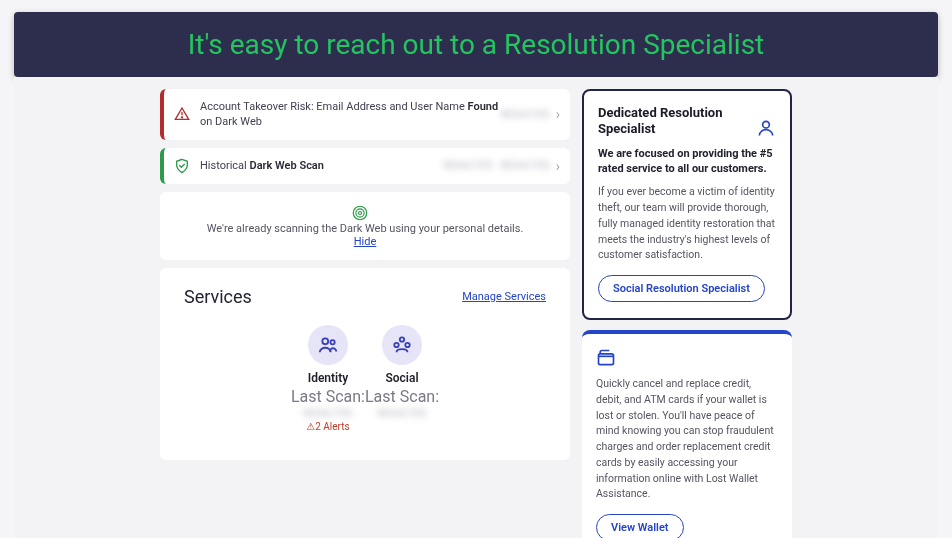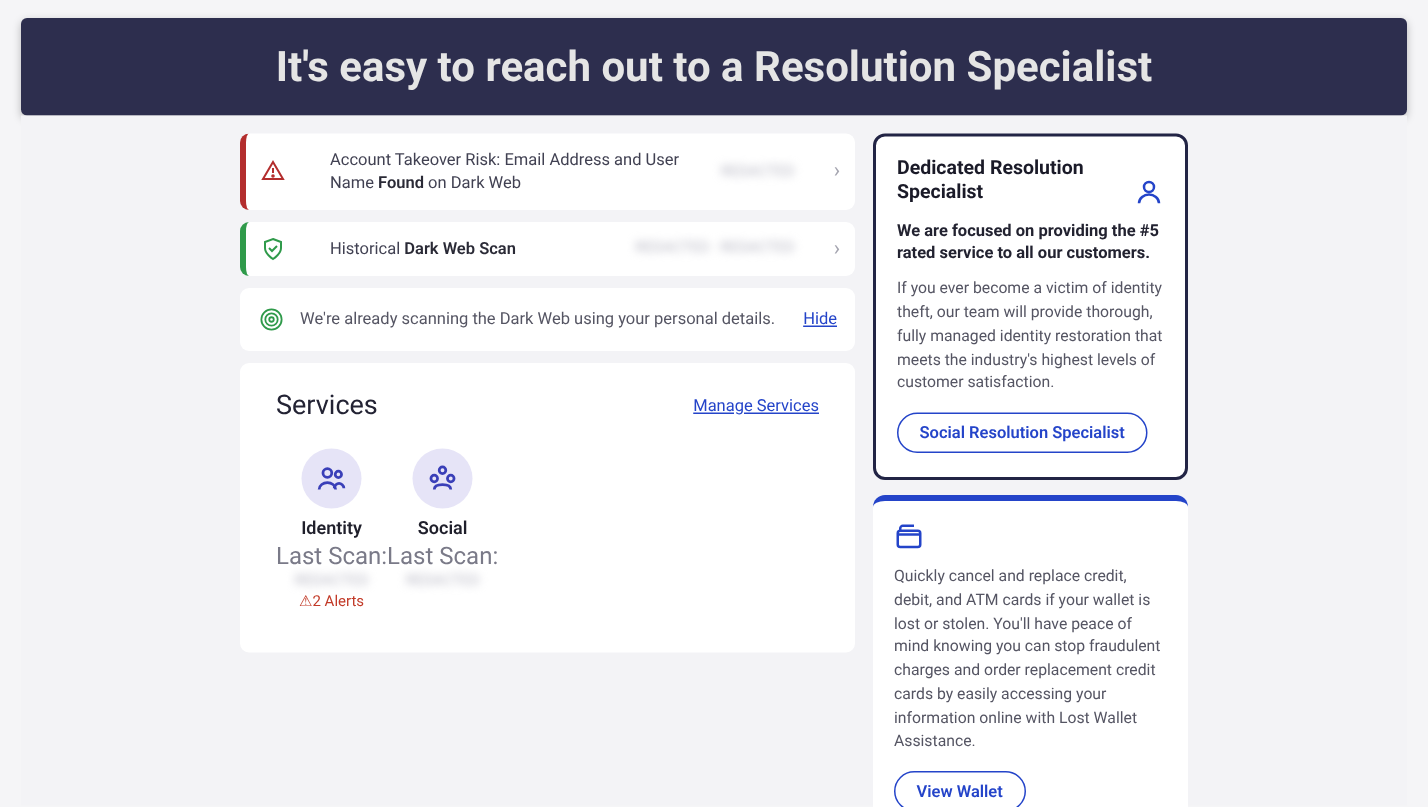--- a/index.html
+++ b/index.html
@@ -6,23 +6,23 @@
     body {
       font-family: -apple-system, BlinkMacSystemFont, "Segoe UI", Roboto, Helvetica, Arial, sans-serif;
       background: #f5f5f7;
       width: 952px;
       height: 538px;
       overflow: hidden;
       position: relative;
     }
     .header-banner {
       background: #2d2e4e;
-      color: #e5e5e5;
+      color: #22c55e;
       font-size: 28px;
-      font-weight: 700;
+      font-weight: 400;
       text-align: center;
       padding: 16px 20px;
       margin: 12px 14px 0 14px;
       border-radius: 4px;
       box-shadow: 0 2px 6px rgba(0,0,0,0.25);
     }
     .page {
       background: #f3f3f6;
       margin: 0 14px 14px 14px;
       padding: 8px 0 0 0;
@@ -48,21 +48,20 @@
     .alert-row {
       background: #fff;
       border-radius: 6px;
       display: flex;
       align-items: center;
       padding: 10px 10px;
       font-size: 11px;
       color: #414152;
       border-left: 4px solid transparent;
       position: relative;
-      gap: 20px;
     }
     .alert-row.red { border-left-color: #b32d2d; }
     .alert-row.green { border-left-color: #2f9a4a; }
     .alert-icon {
       width: 16px;
       height: 16px;
       margin-right: 10px;
       flex-shrink: 0;
     }
     .alert-text { flex: 1; line-height: 1.4; }
@@ -79,20 +78,21 @@
       font-size: 14px;
     }
     .info-banner {
       background: #fff;
       border-radius: 6px;
       display: flex;
       align-items: center;
       padding: 12px 12px;
       font-size: 11px;
       color: #555563;
+      flex-direction: column;
     }
     .radar-icon {
       width: 18px;
       height: 18px;
       margin-right: 10px;
       flex-shrink: 0;
     }
     .info-banner .msg { flex: 1; }
     .hide-link {
       color: #2444c9;
@@ -117,21 +117,21 @@
       color: #232334;
     }
     .manage-link {
       color: #2444c9;
       font-size: 11px;
       text-decoration: underline;
       cursor: pointer;
     }
     .services-grid {
       display: flex;
-      justify-content: flex-start;
+      justify-content: center;
     }
     .service-item {
       text-align: center;
       font-size: 11px;
     }
     .service-icon {
       width: 40px;
       height: 40px;
       background: #e6e4f7;
       border-radius: 50%;

